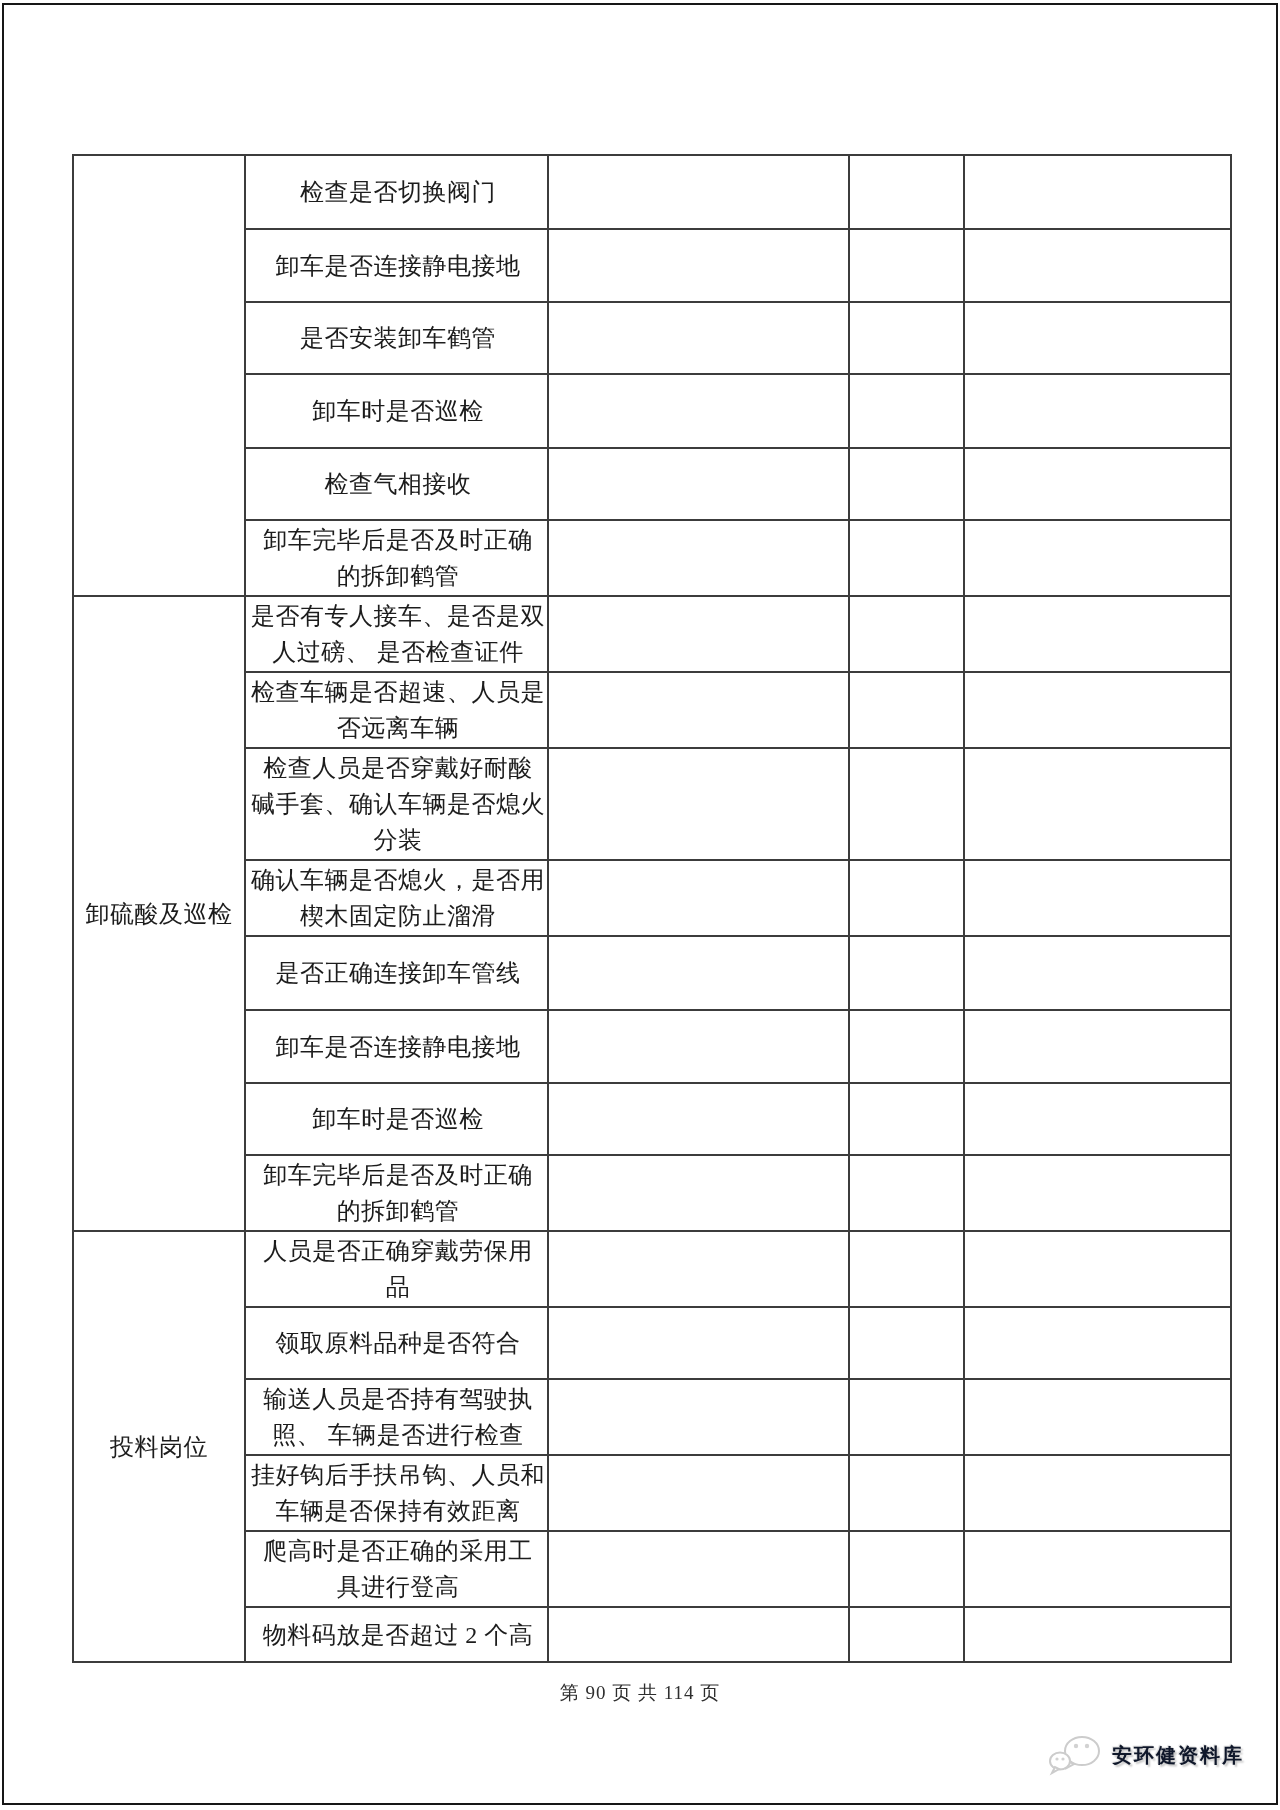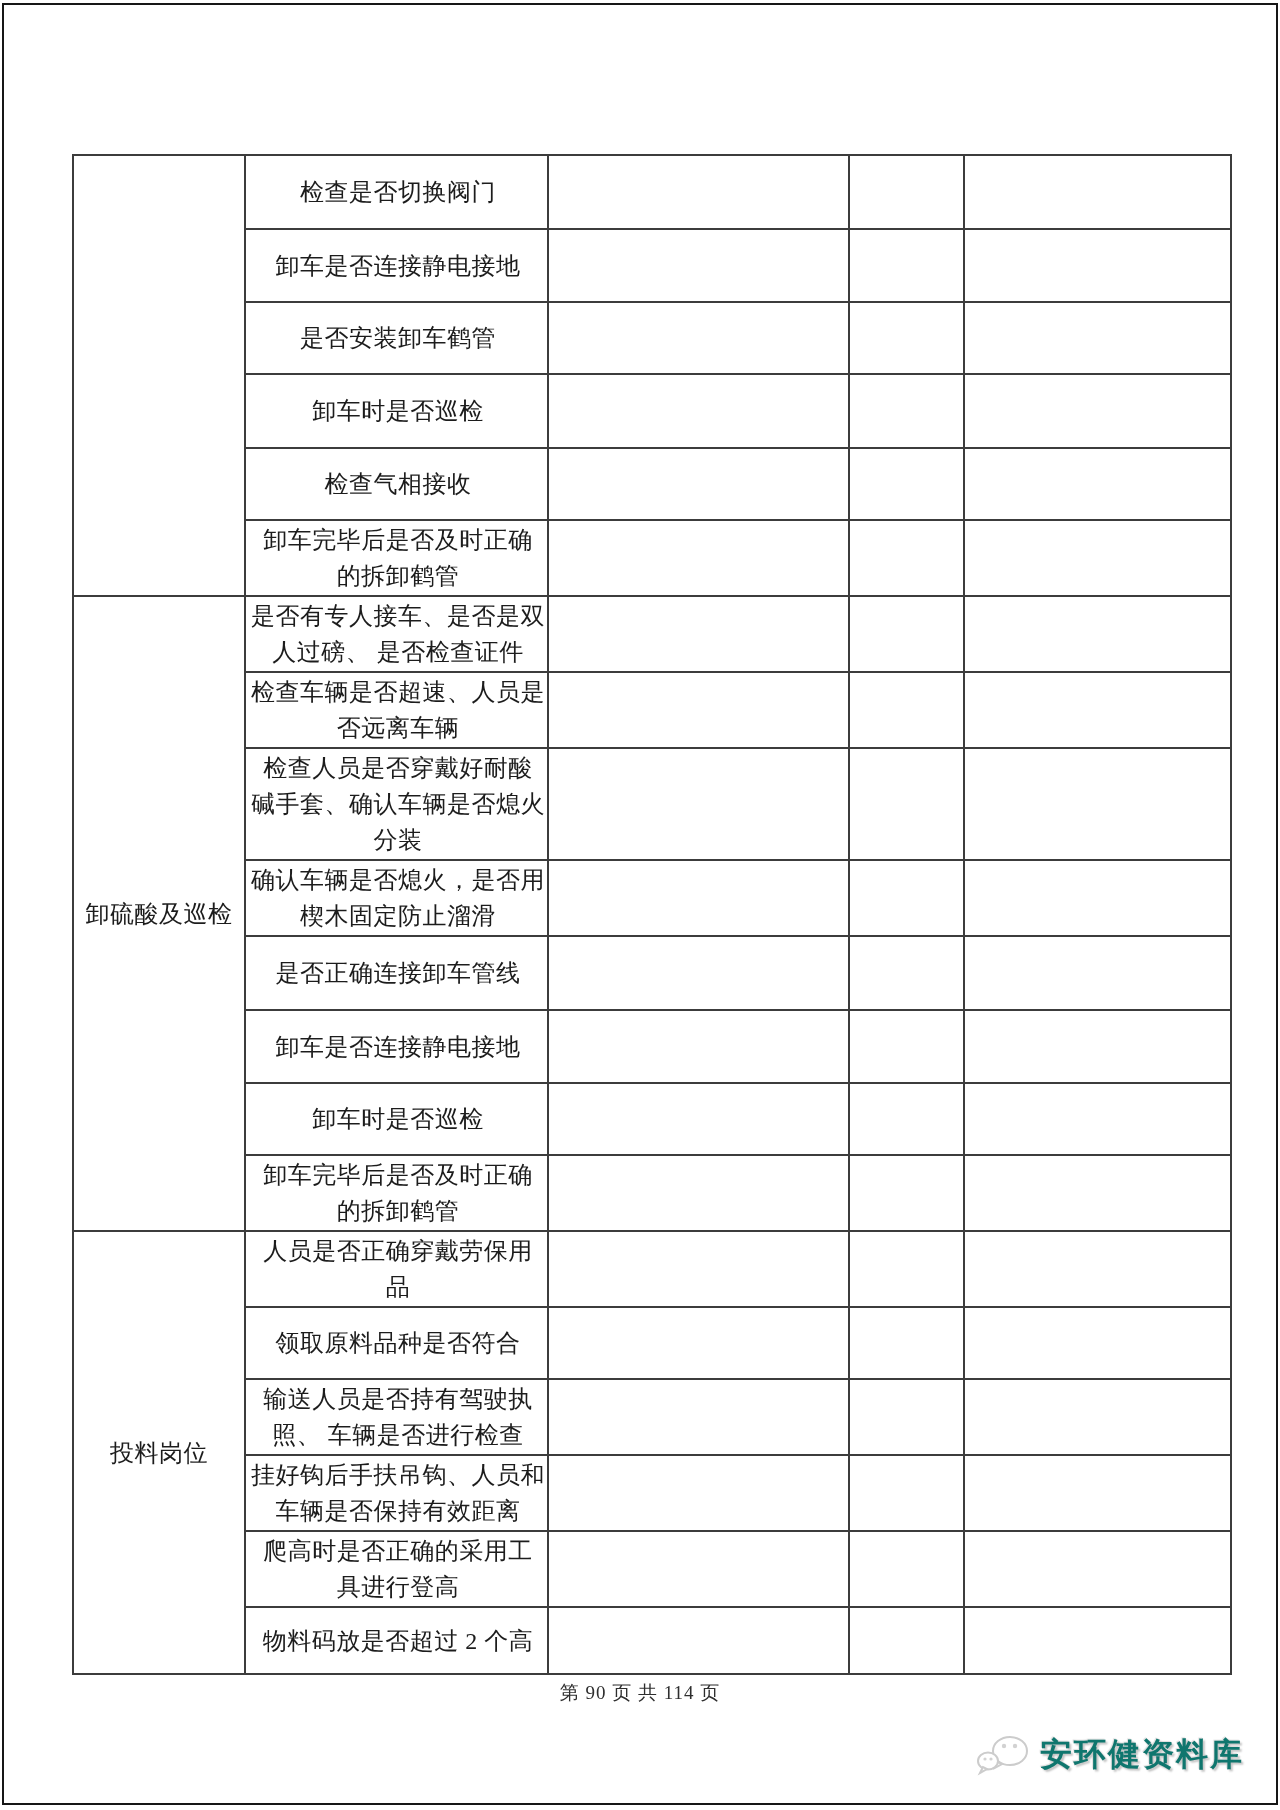--- a/index.html
+++ b/index.html
@@ -35,22 +35,22 @@
     position:absolute;left:0;top:1675px;width:100%;
     text-align:center;font-size:19px;letter-spacing:1px;color:#2e2e2e;
     font-family:"Liberation Serif","DejaVu Serif",serif;
   }
   .watermark{
     position:absolute;top:1726px;right:32px;
     display:flex;align-items:center;gap:6px;
   }
   .watermark .wm-text{
     font-family:"Liberation Sans","DejaVu Sans",sans-serif;
-    font-size:32px;font-weight:bold;letter-spacing:2px;
-    color:#0f766e;
+    font-size:20px;font-weight:bold;letter-spacing:2px;
+    color:#0f172a;
     text-shadow:2px 2px 2px #c4c4c4, -1px -1px 1px #dedede, 0 0 1px #cccccc;
   }
   .wm-icon{display:block;}
 </style>
 </head>
 <body>
 
 <div class="page">
 
   <table class="checklist">
@@ -183,21 +183,21 @@
           <td class="check-cell"></td>
           <td class="check-cell"></td>
         </tr>
         <tr style="height: 74px;">
           <td class="item-cell">爬高时是否正确的采用工
 具进行登高</td>
           <td class="check-cell"></td>
           <td class="check-cell"></td>
           <td class="check-cell"></td>
         </tr>
-        <tr style="height: 67px;">
+        <tr style="height: 55px;">
           <td class="item-cell">物料码放是否超过 2 个高</td>
           <td class="check-cell"></td>
           <td class="check-cell"></td>
           <td class="check-cell"></td>
         </tr>
       </tbody>
   </table>
 
   <div class="footer">第 90 页 共 114 页</div>
 

